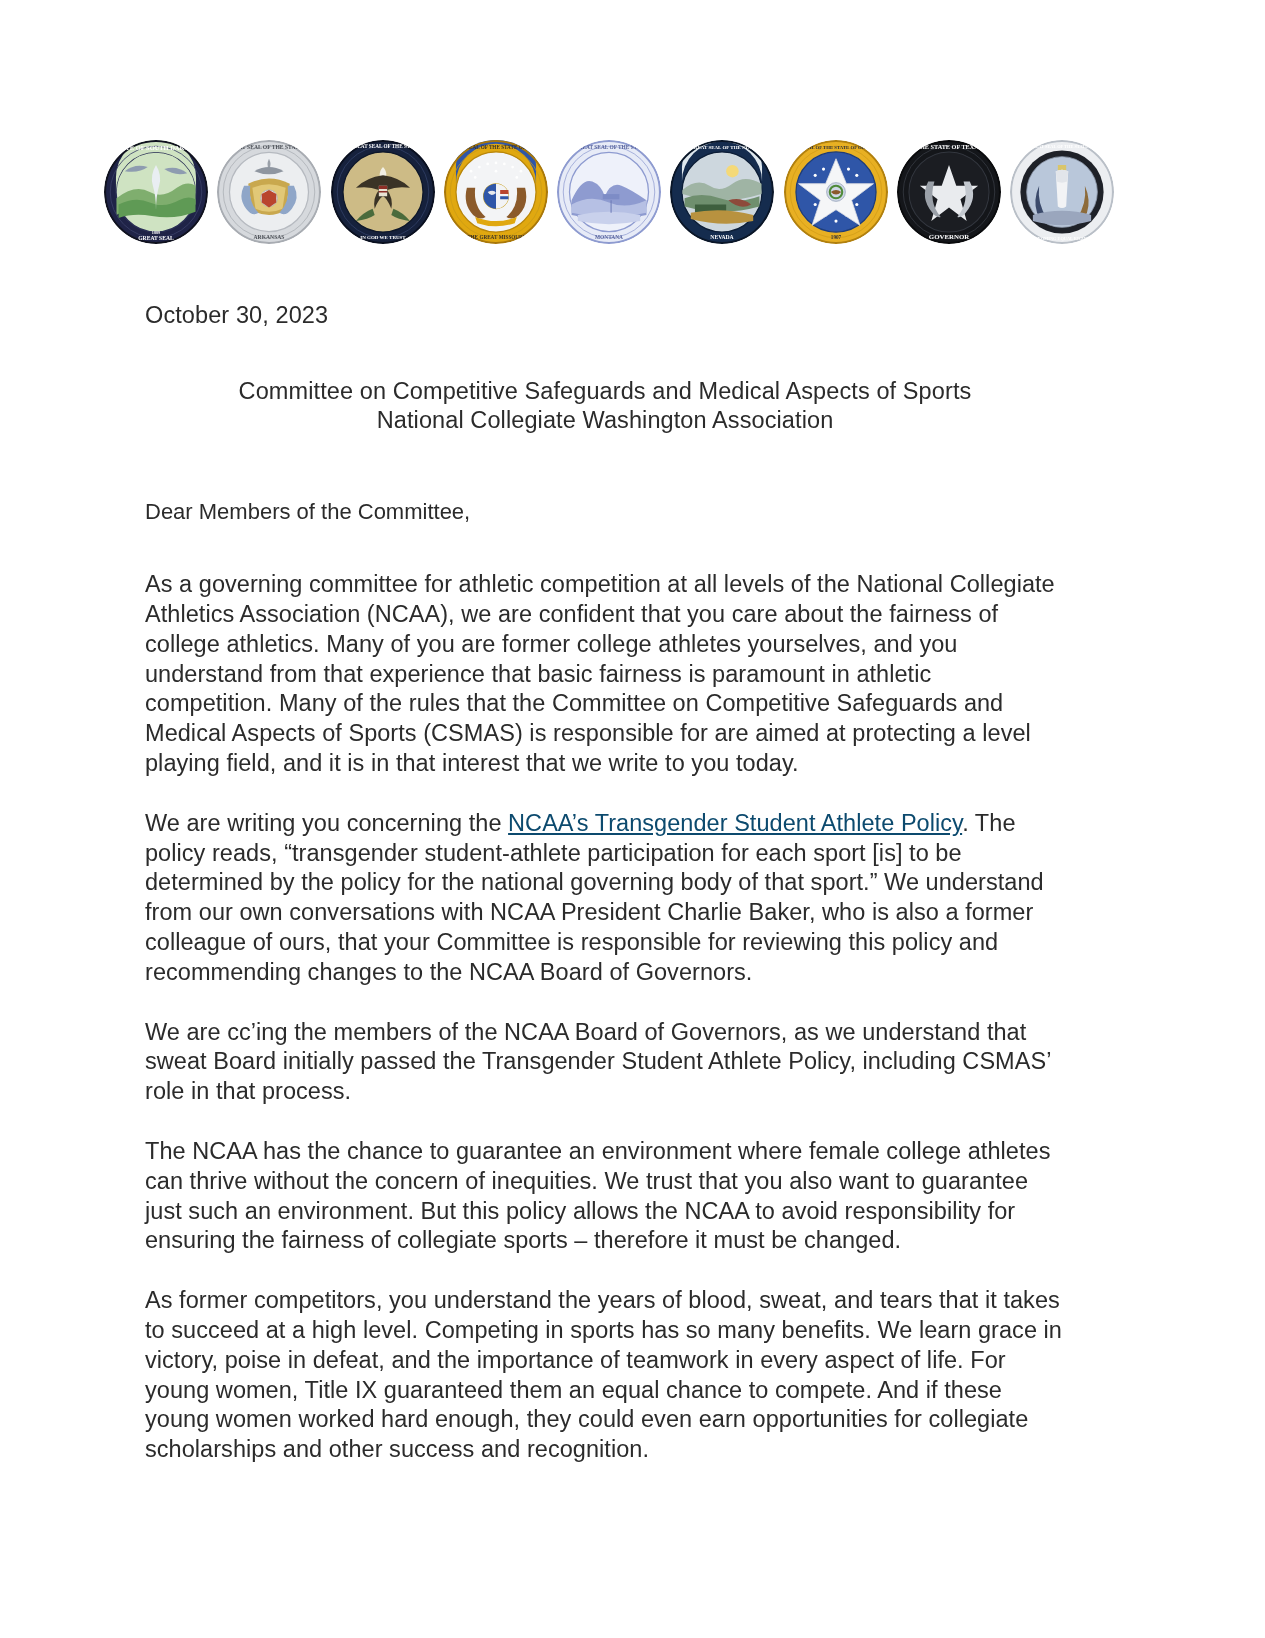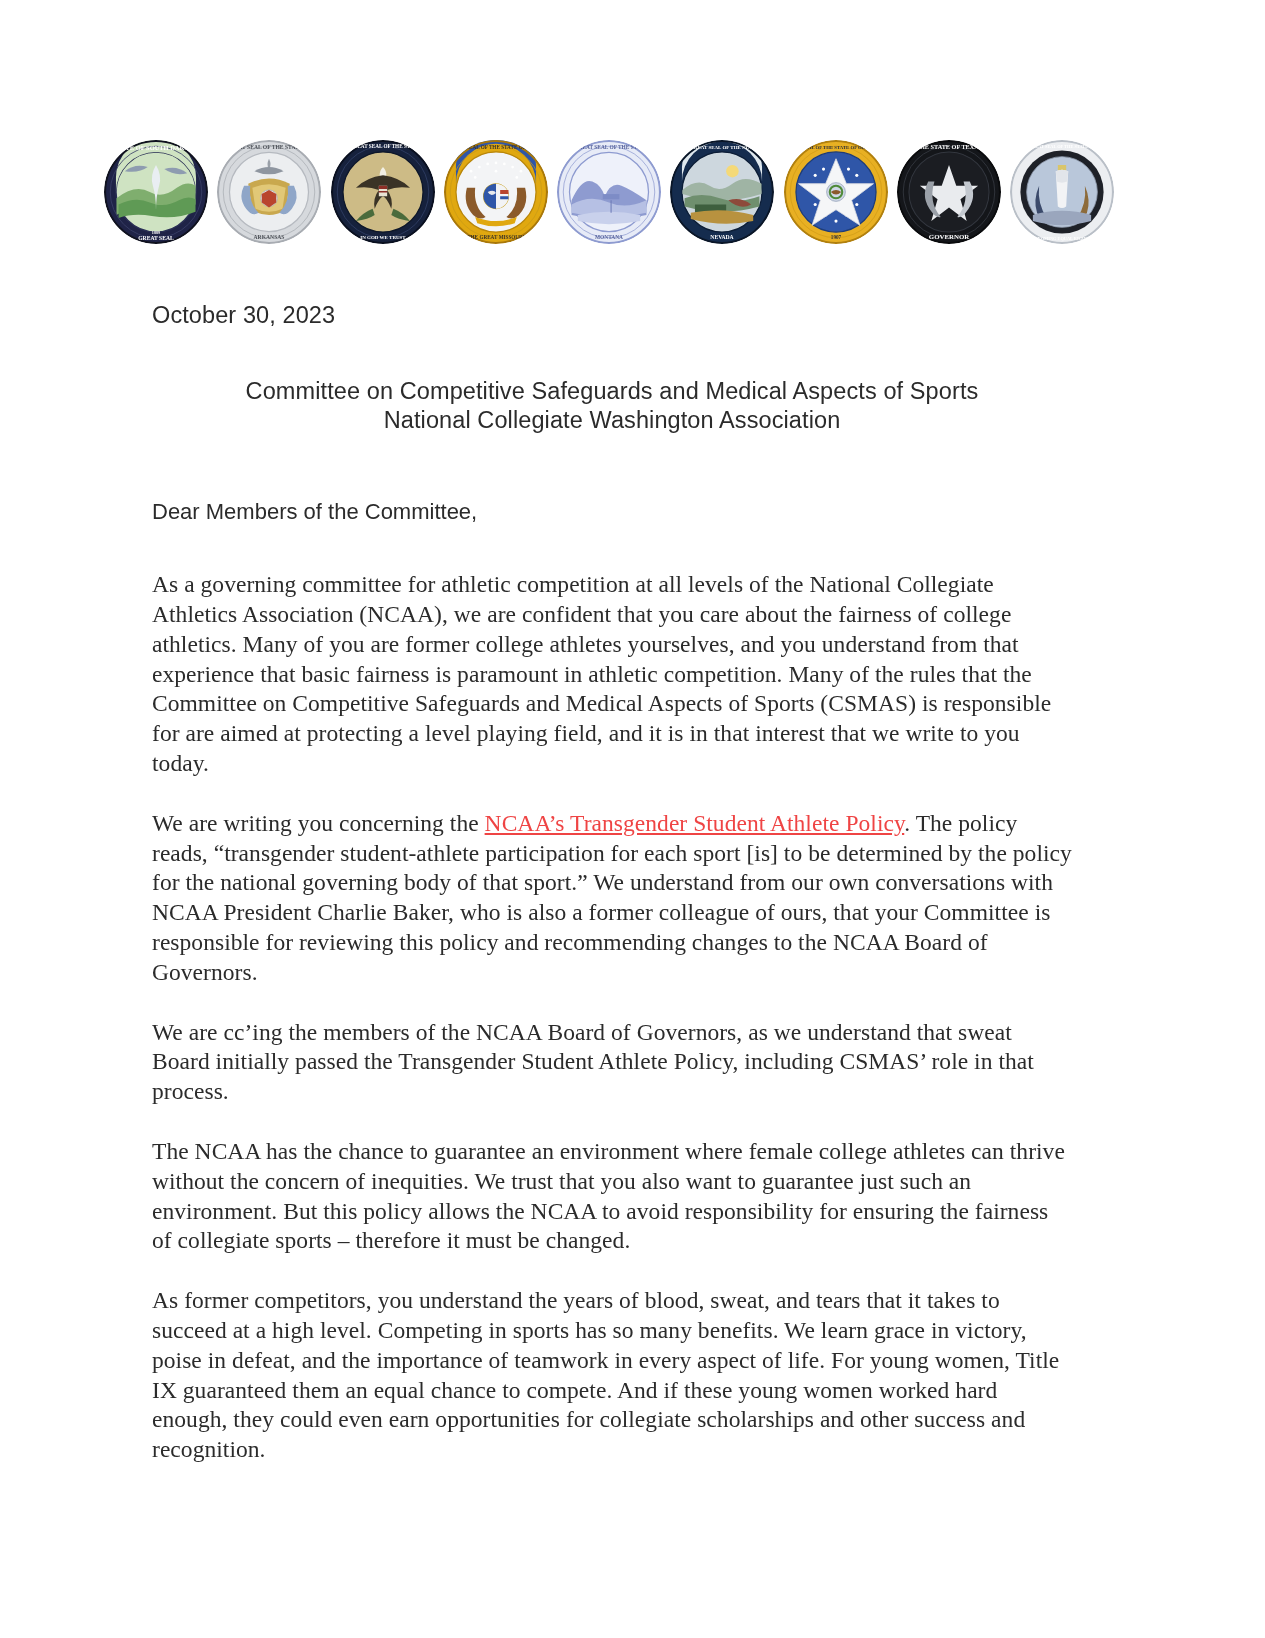--- a/index.html
+++ b/index.html
@@ -30,21 +30,21 @@
     width:104px; height:104px;
     border-radius:50%;
     flex:0 0 auto;
     overflow:hidden;
   }
   .seal svg { display:block; width:100%; height:100%; }
 
   
   .letter {
     position:absolute;
-    left:152px; top:300px;
+    left:145px; top:300px;
     width:920px;
   }
   .lt-date {
     font-size:23.5px;
     line-height:31px;
     margin:0 0 46px 0;
     letter-spacing:0.1px;
   }
   .lt-address {
     font-size:23.5px;
@@ -57,25 +57,24 @@
     font-size:22px;
     line-height:31px;
     margin:0 0 43px 0;
   }
   .lt-para {
     font-size:23.5px;
     line-height:29.8px;
     margin:0 0 30px 0;
     letter-spacing:0.05px;
     text-align:left;
-    font-family:Liberation Serif, serif;
   }
   .lt-para:last-child { margin-bottom:12px; }
   a.doc-link {
-    color:#ef4444;
+    color:#0c4a6e;
     text-decoration:underline;
     text-underline-offset:1.5px;
   }
 </style>
 </head>
 <body>
 
 <div class="page">
 
   <div class="seal-row">

